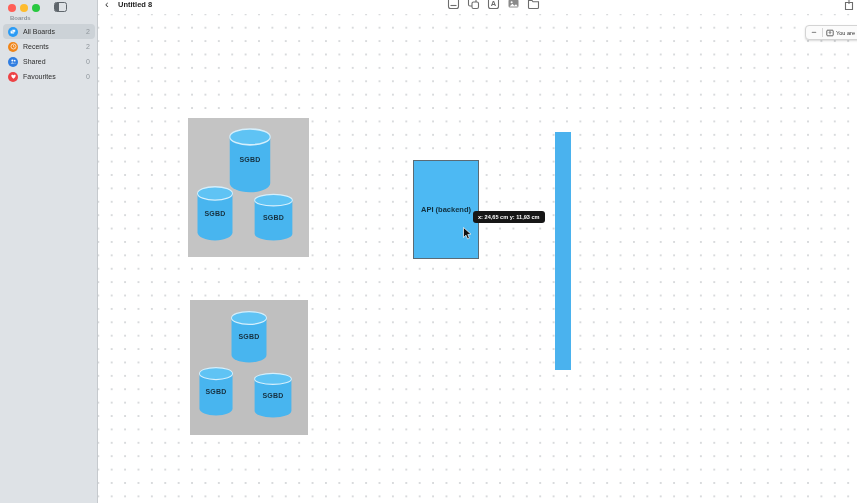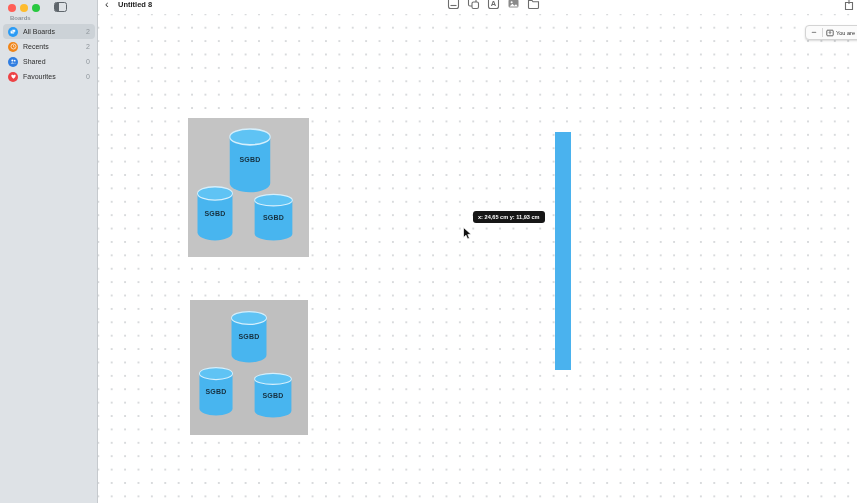--- a/index.html
+++ b/index.html
@@ -208,20 +208,23 @@
       <span class="cyl-label">SGBD</span>
     </div>
     <div class="cyl" style="left:155px; top:358px; width:40px; height:46px;">
       <svg viewBox="0 0 100 100" preserveAspectRatio="none">
           <path d="M4 16 L4 85 C4 93 25 99 50 99 C75 99 96 93 96 85 L96 16 Z" fill="#48b5ef"></path>
           <ellipse cx="50" cy="15" rx="46" ry="12" fill="#5fc3f4" stroke="#d5effc" stroke-width="2.5"></ellipse>
         </svg>
       <span class="cyl-label">SGBD</span>
     </div>
 
+    <div id="api-box" style="left:315px; top:146px; width:66px; height:99px; background:#4db9f3;">
+      <span id="api-label">API (backend)</span>
+    </div>
 
     <div id="coord-tooltip" style="left:375px; top:197px;">x: 24,65 cm  y: 11,93 cm</div>
 
     <div id="cursor" style="left:365px; top:212px;">
       <svg width="9" height="13" viewBox="0 0 9 13">
           <path d="M0.5 0.5 L0.5 10.5 L3 8.2 L4.6 12 L6.4 11.2 L4.8 7.5 L8 7.2 Z" fill="#111" stroke="#fff" stroke-width="0.7"></path>
         </svg>
     </div>
 
     <div id="blue-bar" style="left:457px; top:118px; width:16px; height:238px; background:#4ab2ee;"></div>

